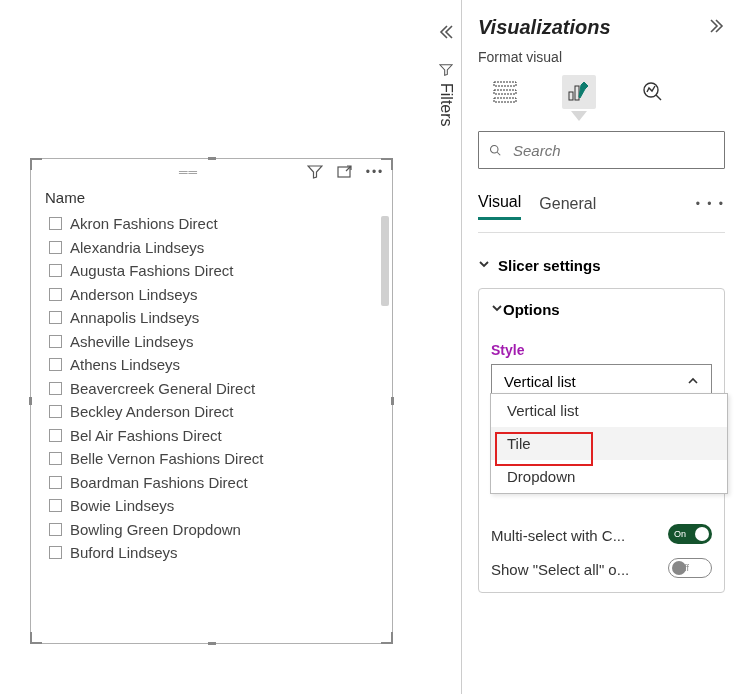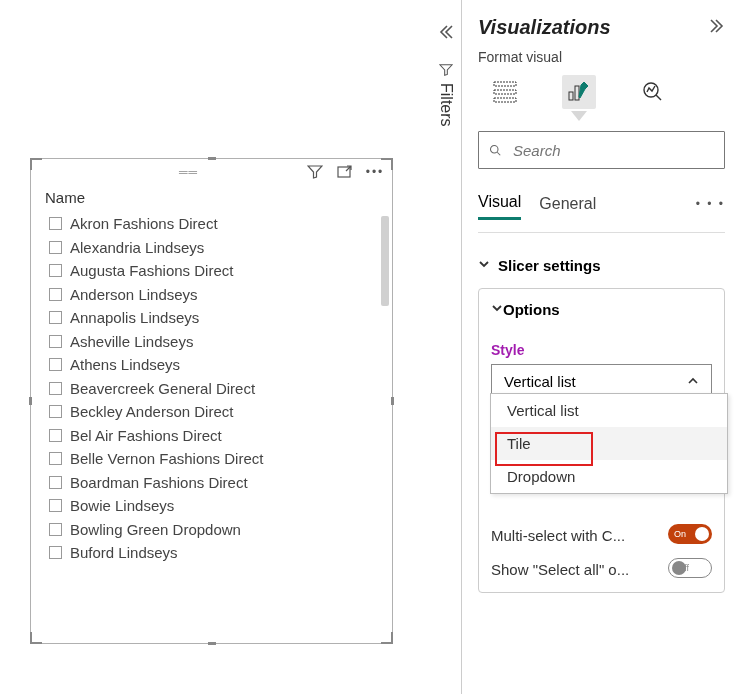--- a/index.html
+++ b/index.html
@@ -71,21 +71,21 @@
   
   .select-box { border:1px solid #888; height:34px; display:flex; align-items:center; justify-content:space-between; padding:0 12px; font-size:15px; cursor:pointer;}
   
   .dropdown { position:absolute; left:11px; right:-4px; top:104px; background:#fff; border:1px solid #bbb; box-shadow: 2px 2px 4px rgba(0,0,0,0.1); z-index:10;}
   .dd-item { padding: 8px 16px; font-size:15px; color:#333; cursor:pointer;}
   .dd-item:nth-child(2){ background:#f3f3f3;}
   .hlred { position:absolute; border:2px solid #e02020; left:4px; right:134px; top:38px; height:34px; pointer-events:none;}
   
   .toggle-row { display:flex; align-items:flex-end; justify-content:space-between; margin-top: 14px; font-size:15px; color:#333;}
   .toggle { width:44px; height:20px; border-radius:10px; position:relative; cursor:pointer; display:flex; align-items:center;}
-  .toggle.on { background:#c2410c; }
+  .toggle.on { background:#14532d; }
   .toggle.off { background:#fff; border:1px solid #888;}
   .knob { width:14px; height:14px; border-radius:50%; background:#fff; position:absolute;}
   .toggle.on .knob { right:3px;}
   .toggle.off .knob { left:3px; background:#888;}
   .tlabel{ position:absolute; font-size:9px; color:#fff; }
   .toggle.on .tlabel{ left:6px; }
   .toggle.off .tlabel{ right:22px; color:#888;}
 </style>
 </head>
 <body>

